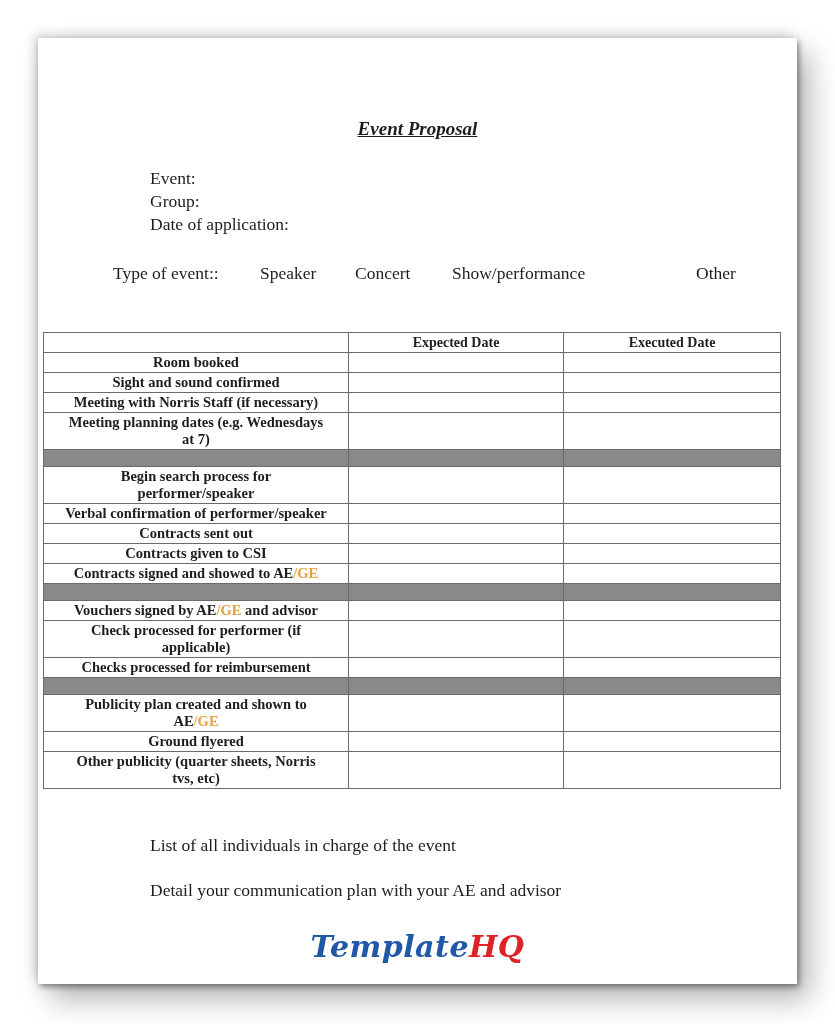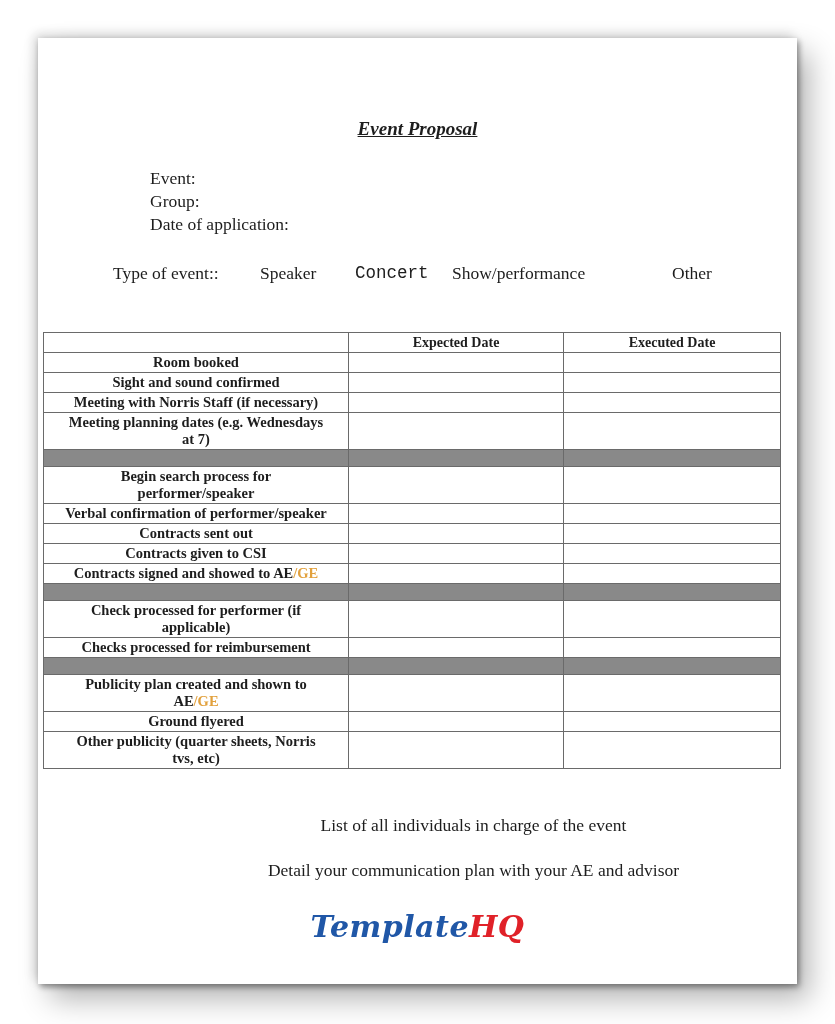--- a/index.html
+++ b/index.html
@@ -34,23 +34,23 @@
 
   .type-row {
     position: relative;
     margin-top: 27px;
     height: 24px;
     font-size: 17.5px;
   }
   .type-row > span { position: absolute; top: 0; white-space: nowrap; text-align: right; }
   .type-label   { left: 75px; }
   .type-opt-0   { left: 222px; }
-  .type-opt-1   { left: 317px; font-family: Liberation Mono, monospace; }
+  .type-opt-1   { left: 317px; }
   .type-opt-2   { left: 414px; }
-  .type-opt-3   { left: 634px; }
+  .type-opt-3   { left: 658px; }
 
   table.proposal {
     margin: 45px 0 0 5px;
     width: 737px;
     border-collapse: collapse;
     table-layout: fixed;
     font-size: 14.5px;
     font-weight: bold;
     border-radius: 16px;
   }
@@ -60,21 +60,21 @@
     vertical-align: middle;
     padding: 1px 4px;
     height: 19px;
   }
   table.proposal th { font-size: 14px; height: 20px; }
   td.item-cell { white-space: pre-line; line-height: 17px; }
   tr.sep-row td { background: var(--sep, #898989); height: 17px; }
   .hl { color: var(--hl, #e2a13d); }
 
   .notes { margin: 46px 0 0 112px; font-size: 17.5px; }
-  .notes .note { margin-bottom: 24px; text-align: center; }
+  .notes .note { margin-bottom: 24px; }
 
   .logo {
     margin-top: 28px;
     text-align: center;
     font-family: "DejaVu Serif", serif;
     font-weight: bold;
     font-style: italic;
     font-size: 30px;
     letter-spacing: 0.5px;
   }
@@ -169,20 +169,25 @@
           <td class="item-cell"><span>Contracts signed and showed to AE</span><span class="hl">/GE</span></td>
           <td></td>
           <td></td>
         </tr>
         <tr class="sep-row">
           <td></td>
           <td></td>
           <td></td>
         </tr>
         <tr>
+          <td class="item-cell"><span>Vouchers signed by AE</span><span class="hl">/GE</span><span> and advisor</span></td>
+          <td></td>
+          <td></td>
+        </tr>
+        <tr>
           <td class="item-cell"><span>Check processed for performer (if
 applicable)</span></td>
           <td></td>
           <td></td>
         </tr>
         <tr>
           <td class="item-cell"><span>Checks processed for reimbursement</span></td>
           <td></td>
           <td></td>
         </tr>

